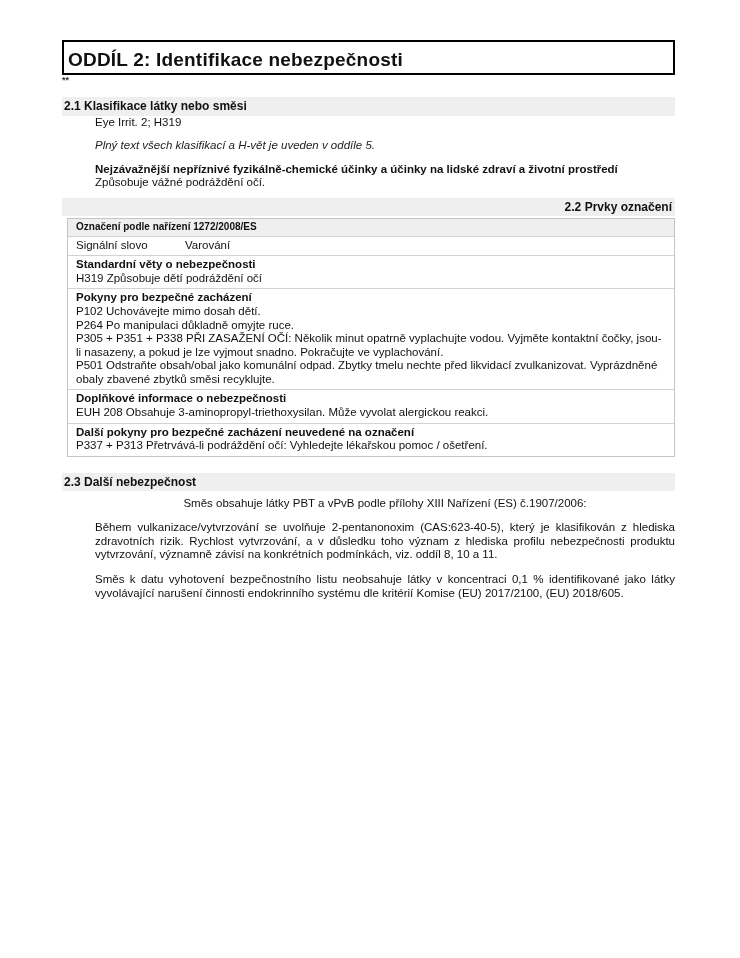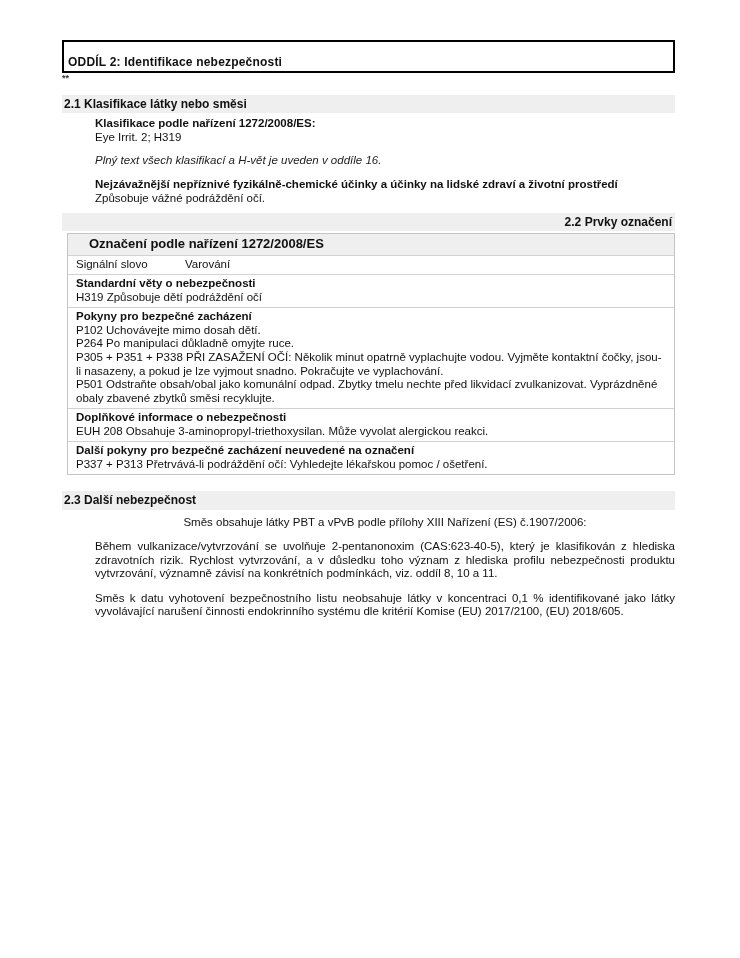--- a/index.html
+++ b/index.html
@@ -7,22 +7,22 @@
     width:740px;height:958px;overflow:hidden;
     font-family:"Liberation Sans","DejaVu Sans",sans-serif;
     color:#111;font-size:11.5px;line-height:1.18;
     -webkit-font-smoothing:antialiased;
   }
   .page{padding:40px 65px 0 62px;position:relative;}
 
   
   .hdr-box{
     border:2px solid #000;
-    font-size:12px;font-weight:bold;
-    padding:13px 4px 2px 4px;
+    font-size:19px;font-weight:bold;
+    padding:7px 4px 2px 4px;
     letter-spacing:0.2px;
   }
   .chg{font-size:9px;font-weight:bold;line-height:9px;margin:1px 0 12px 0;color:#333;}
 
   
   .bar{
     background:#efefef;
     font-weight:bold;font-size:12px;
     padding:2px 3px 2px 2px;
     margin-top:0;
@@ -41,22 +41,22 @@
     border:1px solid #c4c4c4;
   }
   .row{
     border-bottom:1px solid #d2d2d2;
     padding:2px 8px 3px 8px;
     position:relative;
   }
   .row:last-child{border-bottom:none;}
   .row-head{
     background:#efefef;
-    font-weight:bold;font-size:13px;
-    padding:2px 8px 3px 21px;
+    font-weight:bold;font-size:10px;
+    padding:2px 8px 3px 8px;
     border-bottom:1px solid #d2d2d2;
   }
   .row-picto{min-height:60px;}
   .picto{
     position:absolute;left:246px;top:2px;
     width:57px;height:57px;
   }
   .sig-label{display:inline-block;width:109px;font-weight:normal;}
 
   
@@ -67,23 +67,22 @@
 </head>
 <body>
 
 <div class="page">
 
   <div class="hdr-box">ODDÍL 2: Identifikace nebezpečnosti</div>
   <div class="chg">**</div>
 
   <div class="bar">2.1 Klasifikace látky nebo směsi</div>
   <div class="indent">
-    <div class="b mt4">Klasifikace podle nařízení 1272/2008/ES:</div>
     <div>Eye Irrit. 2; H319</div>
-    <div class="it mt10">Plný text všech klasifikací a H-vět je uveden v oddíle 16.</div>
+    <div class="it mt10">Plný text všech klasifikací a H-vět je uveden v oddíle 5.</div>
     <div class="b mt10">Nejzávažnější nepříznivé fyzikálně-chemické účinky a účinky na lidské zdraví a životní prostředí</div>
     <div>Způsobuje vážné podráždění očí.</div>
   </div>
 
   <div class="bar mt14">2.2 Prvky označení</div>
 
   <div class="lab-table">
     <div class="row-head">Označení podle nařízení 1272/2008/ES</div>
 
 

